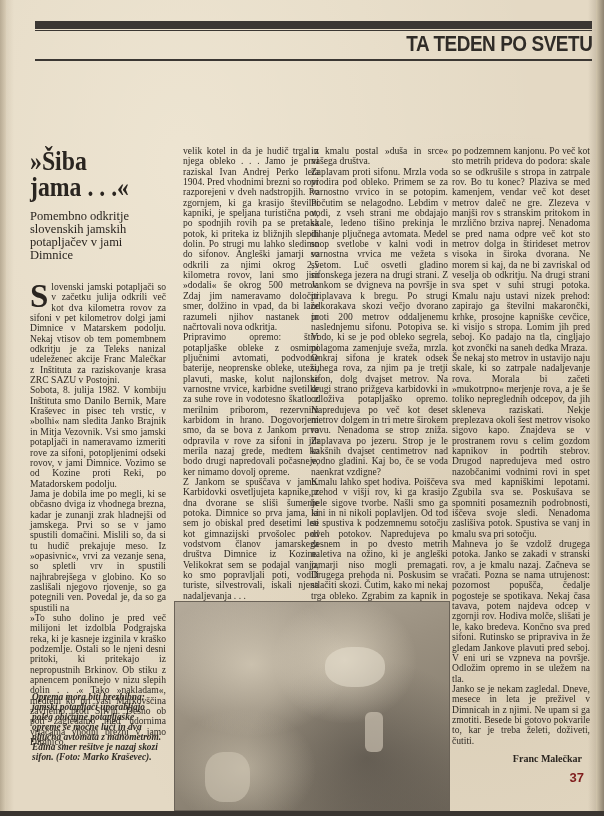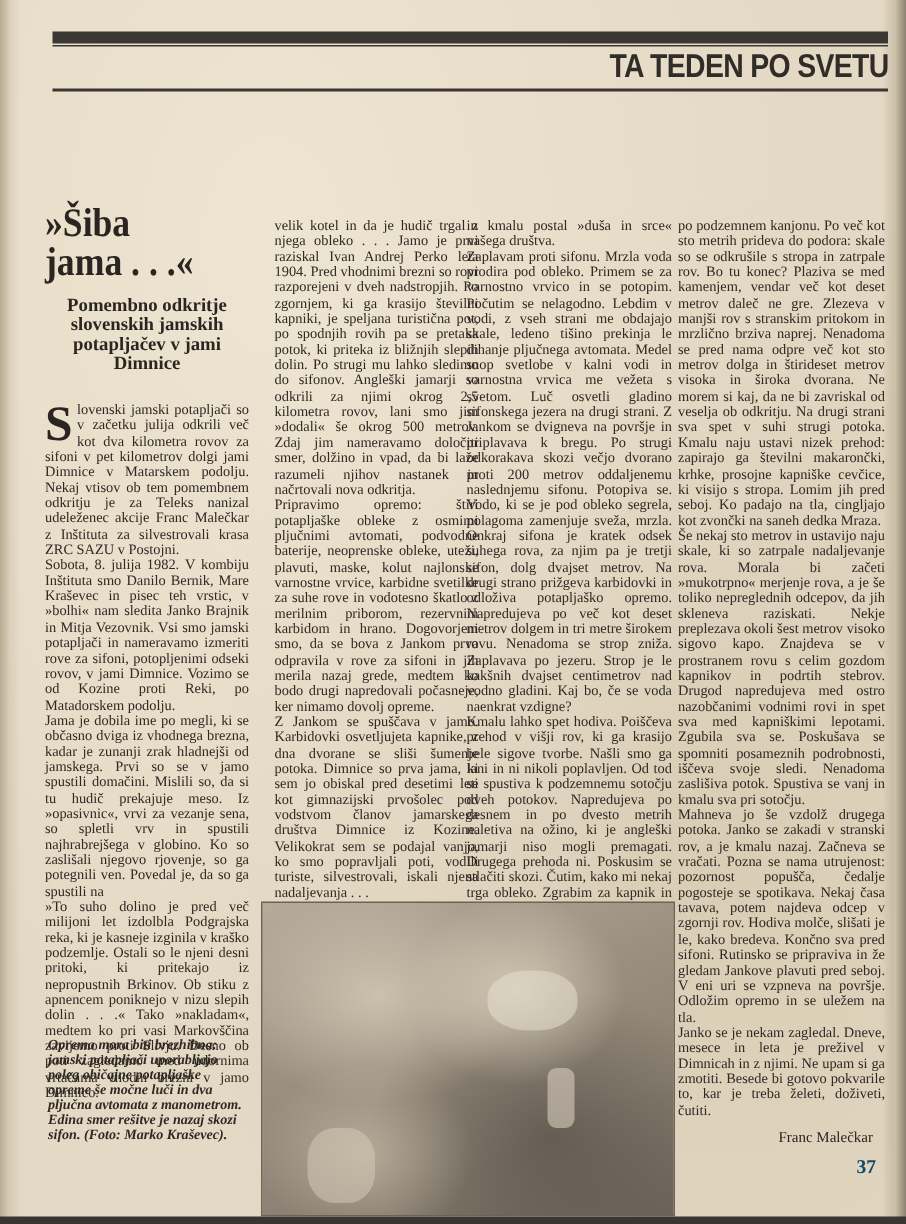--- a/index.html
+++ b/index.html
@@ -47,36 +47,36 @@
     background: #3b3733;
   }
 
   .col {
     position: absolute; top: 146px;
     font-size: 9.6px; line-height: 10.35px;
     text-align: justify; hyphens: manual;
     color: #2e2923;
   }
   .col p { text-indent: 0; }
-  .col1 { left: 30px; width: 136px; top: 135px; }
+  .col1 { left: 30px; width: 136px; top: 148px; }
   .col2 { left: 183px; width: 136px; }
   .col3 { left: 311px; width: 137px; }
   .col4 { left: 452px; width: 138px; }
 
   .title {
     font-family: "Liberation Serif", "DejaVu Serif", serif;
     font-weight: bold; font-size: 27px; line-height: 26px;
     color: #2a2520; text-align: left;
     transform: scaleX(0.88); transform-origin: left top;
     white-space: nowrap;
   }
   .subtitle {
     margin-top: 10px;
-    font-size: 12.5px; line-height: 13px; font-weight: bold;
-    color: #2a2520; text-align: center;
+    font-size: 12.5px; line-height: 13px; font-weight: normal;
+    color: #2a2520; text-align: left;
   }
   .body-start { margin-top: 20px; }
   .dropcap {
     float: left; font-size: 33px; line-height: 27px;
     font-weight: bold; margin: 1px 3px 0 0; color: #2a2520;
   }
   .caption {
     position: absolute; left: 32px; top: 692px; width: 130px;
     font-style: italic; font-weight: bold;
     font-size: 9.4px; line-height: 10px; color: #2e2923;
@@ -98,26 +98,26 @@
   .photo .regulator {
     position: absolute; left: 190px; top: 110px; width: 18px; height: 40px;
     border-radius: 6px; background: rgba(215,205,188,0.6);
   }
   .photo .hand {
     position: absolute; left: 30px; top: 150px; width: 45px; height: 50px;
     border-radius: 40%; background: rgba(210,200,182,0.55);
   }
   .byline {
     position: absolute; right: 22px; top: 753px;
-    font-weight: normal; font-size: 10px; color: #2a2520;
+    font-weight: bold; font-size: 10px; color: #2a2520;
   }
   .page-number {
     position: absolute; right: 20px; top: 770px;
-    font-family: Liberation Serif, serif;
-    font-weight: bold; font-size: 13px; color: #0c4a6e; margin-left: 15px;
+    font-family: Liberation Sans, sans-serif;
+    font-weight: bold; font-size: 13px; color: #7f1d1d; margin-left: 15px;
   }
 </style>
 </head>
 <body>
 
 <div class="edge-left"></div>
 <div class="edge-right"></div>
 <div class="edge-bottom"></div>
 
 <div class="top-bar"></div>
@@ -125,21 +125,21 @@
 <div class="section-header">TA TEDEN PO SVETU</div>
 <div class="header-rule"></div>
 
 <div class="col col1">
   <div class="title">
     <div>»Šiba</div>
     <div>jama . . .«</div>
   </div>
   <div class="subtitle">Pomembno odkritje slovenskih jamskih potapljačev v jami Dimnice</div>
   <div class="body-start">
-    <p><span class="dropcap">S</span><span>lovenski jamski potapljači so v začetku julija odkrili več kot dva kilometra rovov za sifoni v pet kilometrov dolgi jami Dimnice v Matarskem podolju. Nekaj vtisov ob tem pomembnem odkritju je za Teleks nanizal udeleženec akcije Franc Malečkar z Inštituta za silvestrovali krasa ZRC SAZU v Postojni.</span></p>
+    <p><span class="dropcap">S</span><span>lovenski jamski potapljači so v začetku julija odkrili več kot dva kilometra rovov za sifoni v pet kilometrov dolgi jami Dimnice v Matarskem podolju. Nekaj vtisov ob tem pomembnem odkritju je za Teleks nanizal udeleženec akcije Franc Malečkar z Inštituta za raziskovanje krasa ZRC SAZU v Postojni.</span></p>
     <p>Sobota, 8. julija 1982. V kombiju Inštituta smo Danilo Bernik, Mare Kraševec in pisec teh vrstic, v »bolhi« nam sledita Janko Brajnik in Mitja Vezovnik. Vsi smo jamski potapljači in nameravamo izmeriti rove za sifoni, potopljenimi odseki rovov, v jami Dimnice. Vozimo se od Kozine proti Reki, po Matadorskem podolju.</p>
     <p>Jama je dobila ime po megli, ki se občasno dviga iz vhodnega brezna, kadar je zunanji zrak hladnejši od jamskega. Prvi so se v jamo spustili domačini. Mislili so, da si tu hudič prekajuje meso. Iz »opasivnic«, vrvi za vezanje sena, so spletli vrv in spustili najhrabrejšega v globino. Ko so zaslišali njegovo rjovenje, so ga potegnili ven. Povedal je, da so ga spustili na</p>
     <p>»To suho dolino je pred več milijoni let izdolbla Podgrajska reka, ki je kasneje izginila v kraško podzemlje. Ostali so le njeni desni pritoki, ki pritekajo iz nepropustnih Brkinov. Ob stiku z apnencem poniknejo v nizu slepih dolin . . .« Tako »nakladam«, medtem ko pri vasi Markovščina zavijemo proti Slivju. Desno ob poti zagledamo med udornima vrtačama vhodni brezni v jamo Dimnico.</p>
   </div>
 </div>
 
 <div class="caption">Oprema mora biti brezhibna: jamski potapljači uporabljajo poleg običajne potapljaške opreme še močne luči in dva pljučna avtomata z manometrom. Edina smer rešitve je nazaj skozi sifon. (Foto: Marko Kraševec).</div>
 
 <div class="col col2">
   <p>velik kotel in da je hudič trgal z njega obleko . . . Jamo je prvi raziskal Ivan Andrej Perko leta 1904. Pred vhodnimi brezni so rovi razporejeni v dveh nadstropjih. Po zgornjem, ki ga krasijo številni kapniki, je speljana turistična pot, po spodnjih rovih pa se pretaka potok, ki priteka iz bližnjih slepih dolin. Po strugi mu lahko sledimo do sifonov. Angleški jamarji so odkrili za njimi okrog 2,5 kilometra rovov, lani smo jim »dodali« še okrog 500 metrov. Zdaj jim nameravamo določiti smer, dolžino in vpad, da bi laže razumeli njihov nastanek in načrtovali nova odkritja.</p>

